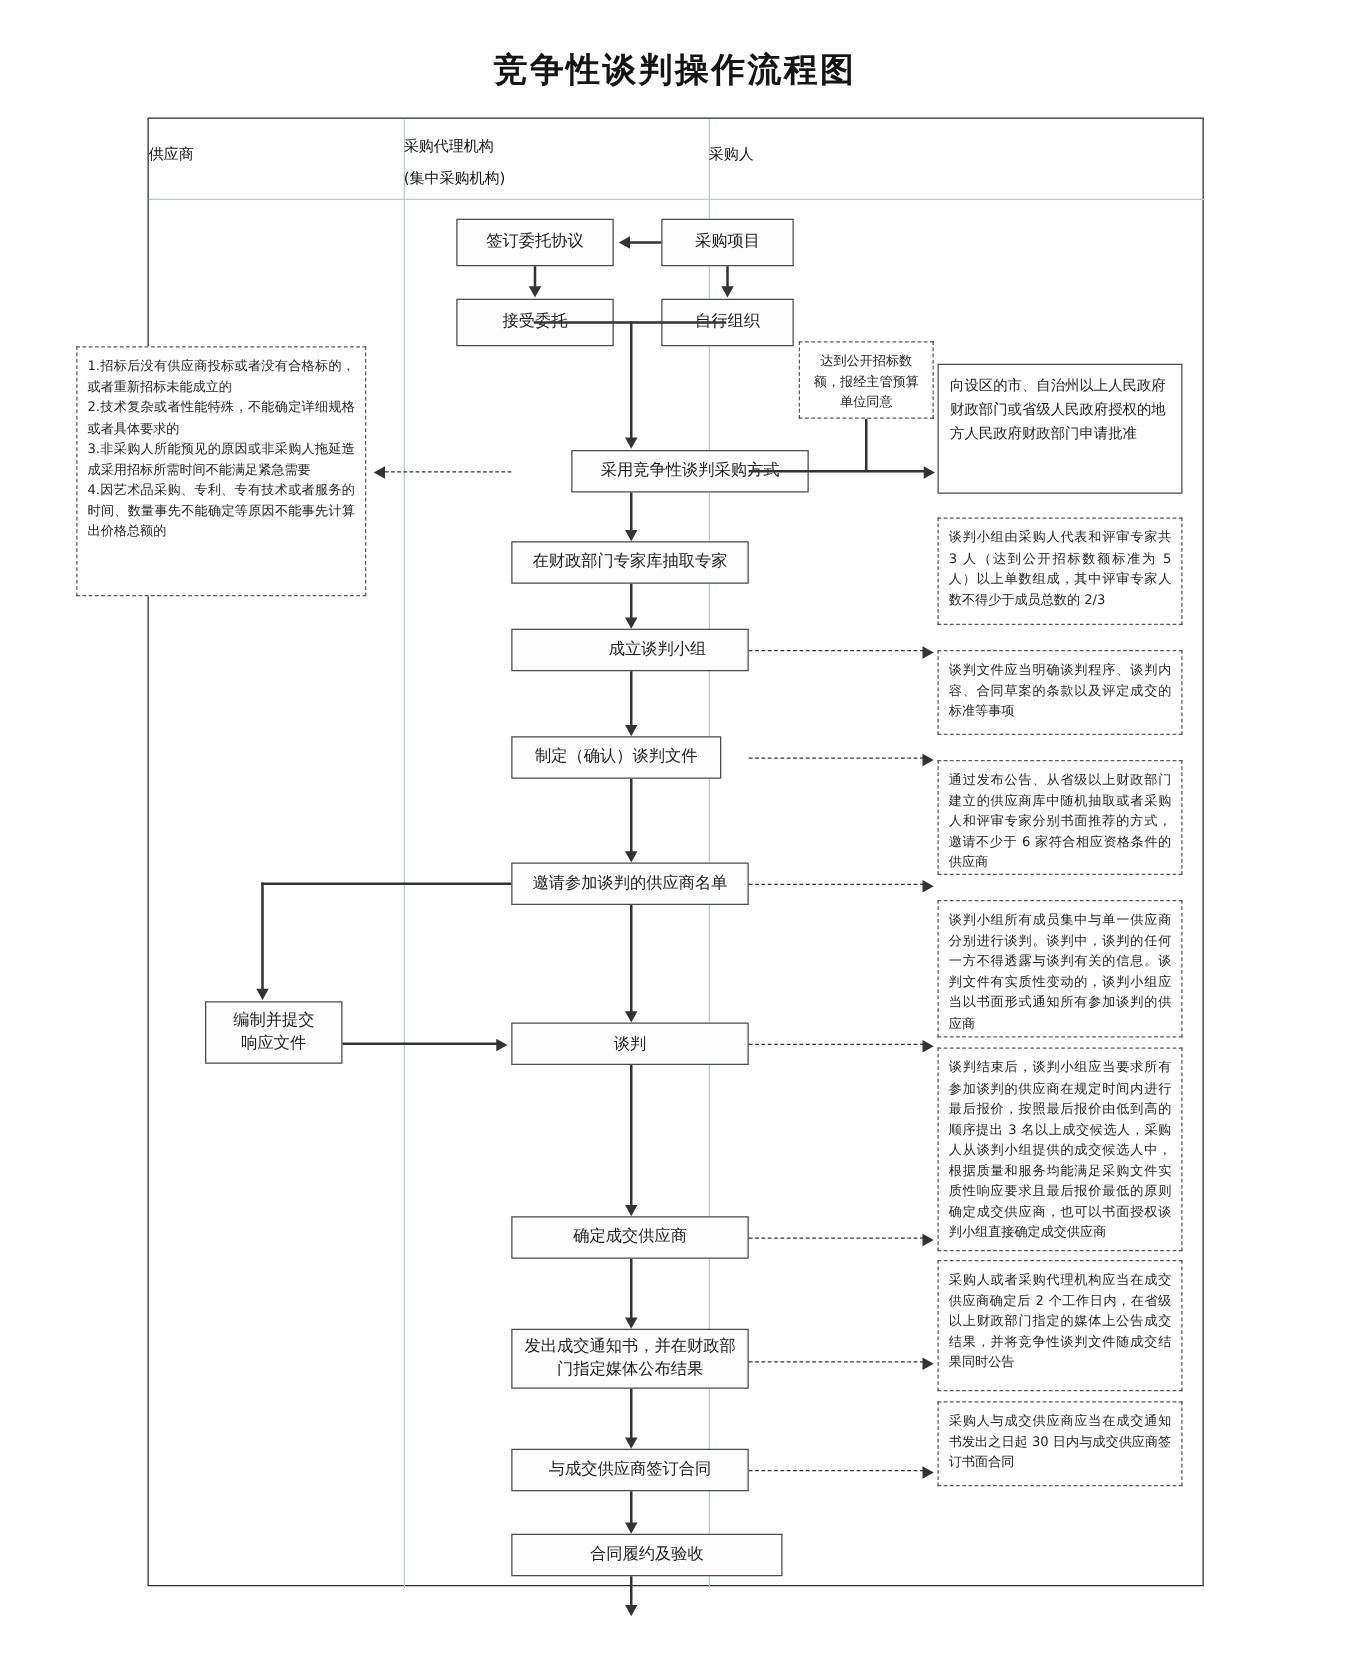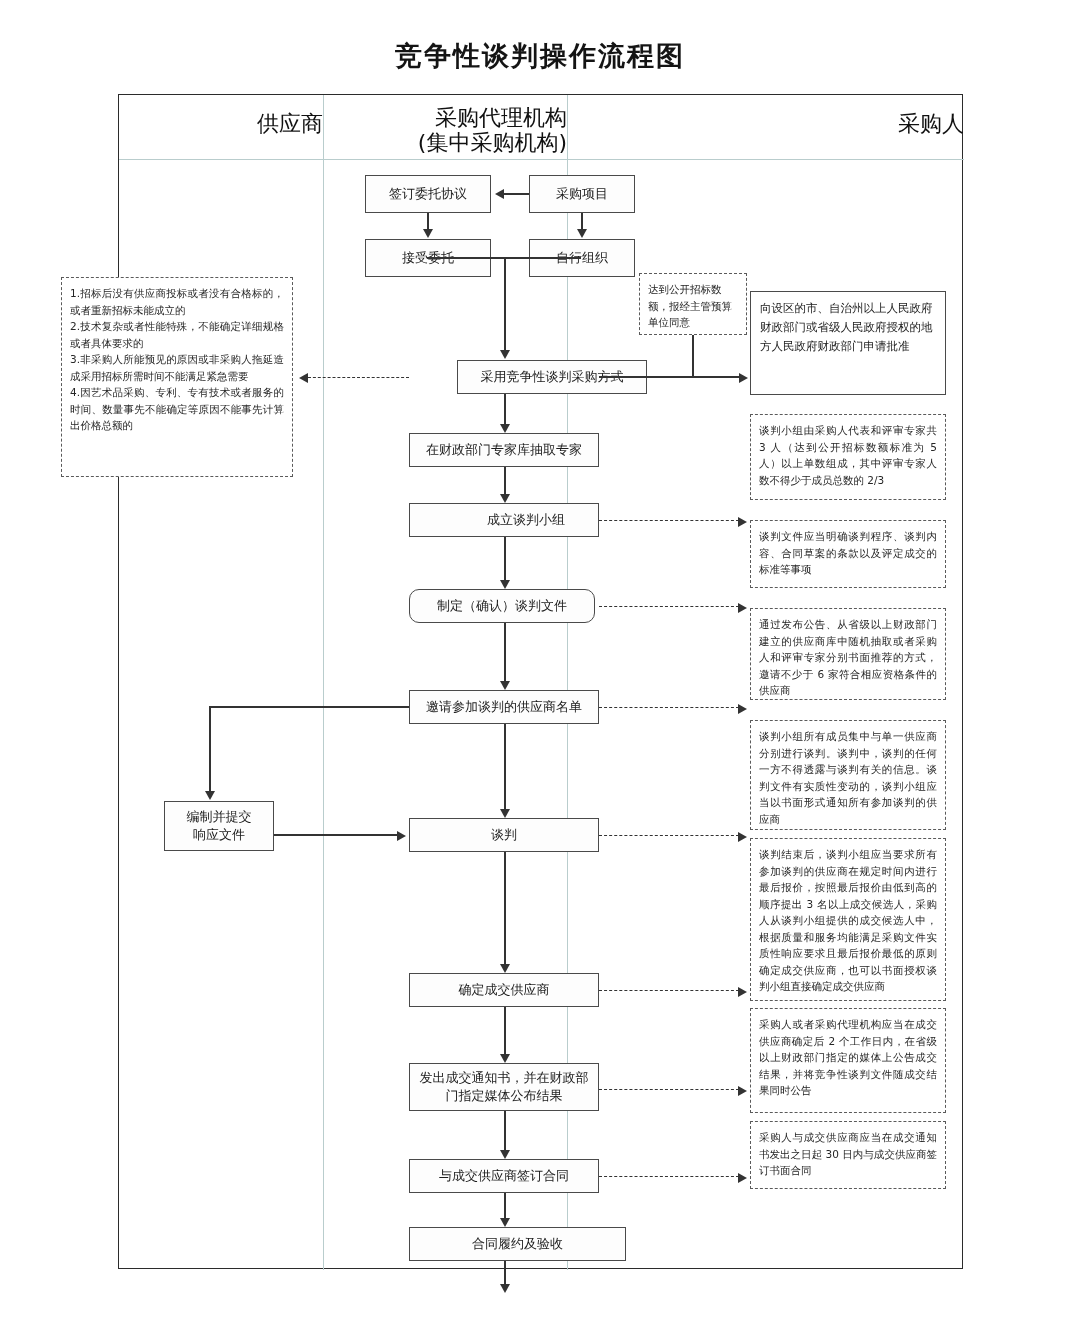--- a/index.html
+++ b/index.html
@@ -28,21 +28,21 @@
     height:1175px;
   }
   #col-div-1{left:204px;}
   #col-div-2{left:448px;}
   #hdr-rule{
     position:absolute;left:0;top:64px;width:845px;height:0;
     border-top:1px solid #b9cdcd;
   }
   .col-head{
     position:absolute;top:10px;
-    text-align:right;font-size:22px;line-height:25px;color:#111;
+    text-align:left;font-size:12px;line-height:25px;color:#111;
     white-space:pre-line;
   }
   #head-supplier{left:0;width:204px;top:16px;}
   #head-agency{left:204px;width:244px;}
   #head-purchaser{left:448px;width:397px;top:16px;}
 
   
   .node{
     position:absolute;box-sizing:border-box;
     border:1.3px solid #4a4a4a;
@@ -57,21 +57,21 @@
   .note{
     position:absolute;box-sizing:border-box;
     border:1.3px dashed #5a5a5a;
     background:#fff;
     font-size:10.5px;line-height:16.5px;
     color:#262626;
     padding:7px 8px;
     text-align:justify;
     white-space:pre-line;
   }
-  .note.center{text-align:left;}
+  .note.center{text-align:center;}
   .solidnote{
     position:absolute;box-sizing:border-box;
     border:1.3px solid #4a4a4a;background:#fff;
     font-size:11.5px;line-height:19px;color:#1c1c1c;
     padding:7px 9px;text-align:left;white-space:pre-line;
   }
 
   
   .ln{position:absolute;background:#333;}
   .vl{width:1.6px;}
@@ -142,21 +142,21 @@
   <div class="ln vl" style="left:385px;top:372px;height:28px;"></div>
   <div class="arr arr-d" style="left:380.5px;top:399px;"></div>
   <div class="node" style="left:290px;top:408px;width:190px;height:34px;padding-left:48px;">成立谈判小组</div>
 
   <div class="note" style="left:631px;top:319px;width:196px;height:86px;">谈判小组由采购人代表和评审专家共 3 人（达到公开招标数额标准为 5 人）以上单数组成，其中评审专家人数不得少于成员总数的 2/3</div>
   <div class="dl" style="left:480px;top:425px;width:140px;"></div>
   <div class="arr arr-r" style="left:619px;top:421.5px;"></div>
 
   <div class="ln vl" style="left:385px;top:442px;height:44px;"></div>
   <div class="arr arr-d" style="left:380.5px;top:485px;"></div>
-  <div class="node" style="left:290px;top:494px;width:186px;height:34px;border-radius:10px;">制定（确认）谈判文件</div>
+  <div class="node" style="left:290px;top:494px;width:168px;height:34px;">制定（确认）谈判文件</div>
 
   <div class="note" style="left:631px;top:425px;width:196px;height:68px;">谈判文件应当明确谈判程序、谈判内容、合同草案的条款以及评定成交的标准等事项</div>
   <div class="dl" style="left:480px;top:511px;width:140px;"></div>
   <div class="arr arr-r" style="left:619px;top:507.5px;"></div>
 
   <div class="ln vl" style="left:385px;top:528px;height:59px;"></div>
   <div class="arr arr-d" style="left:380.5px;top:586px;"></div>
   <div class="node" style="left:290px;top:595px;width:190px;height:34px;">邀请参加谈判的供应商名单</div>
 
   <div class="note" style="left:631px;top:513px;width:196px;height:92px;">通过发布公告、从省级以上财政部门建立的供应商库中随机抽取或者采购人和评审专家分别书面推荐的方式，邀请不少于 6 家符合相应资格条件的供应商</div>

